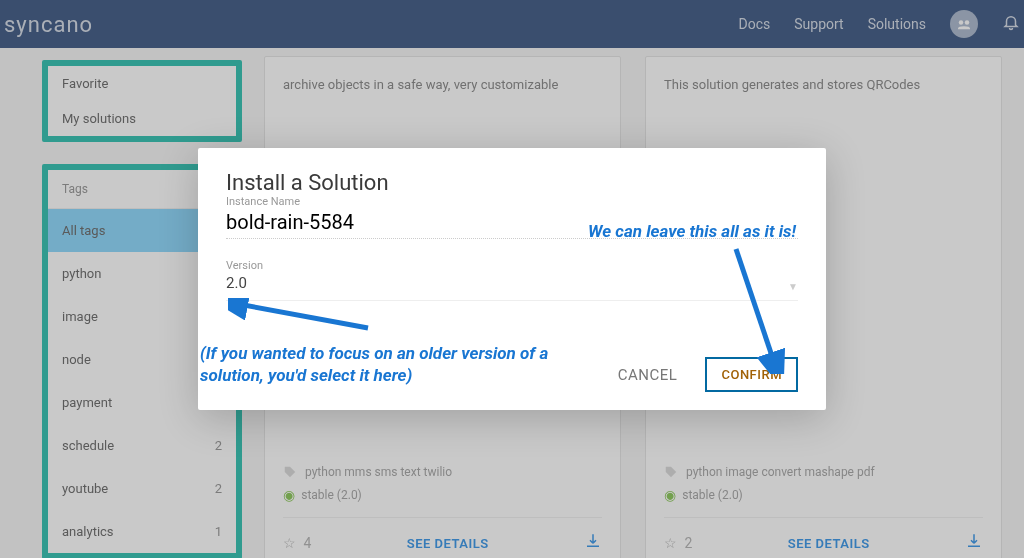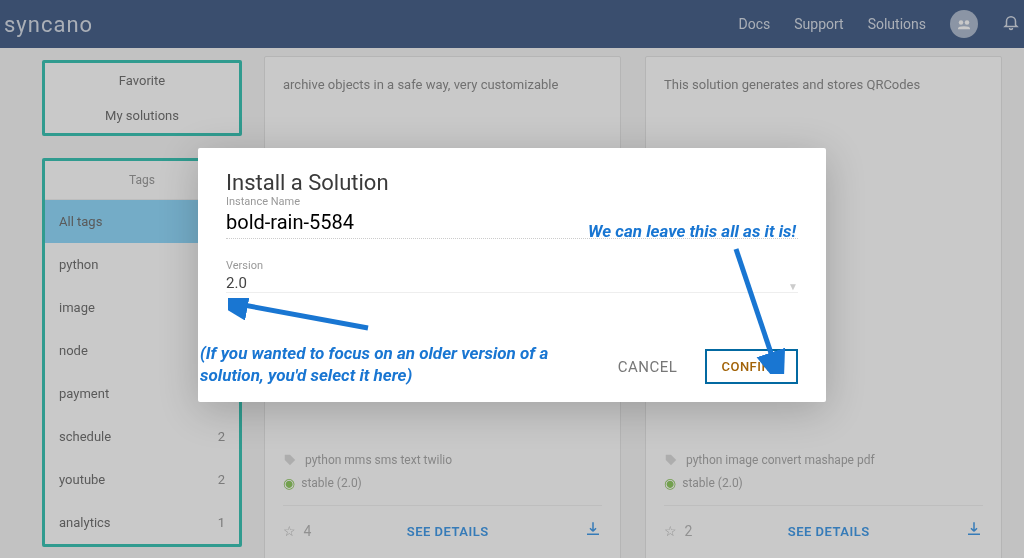--- a/index.html
+++ b/index.html
@@ -10,21 +10,21 @@
       justify-content: space-between; padding: 0 4px; color: #fff;
     }
     .logo { font-size: 22px; font-weight: 400; letter-spacing: 1px; color: #d0d8e4; }
     .nav-right { display: flex; align-items: center; gap: 24px; }
     .nav-link { color: #d0d8e4; font-size: 14px; cursor: pointer; }
     .avatar { width: 28px; height: 28px; border-radius: 50%; background: #a0b0c8; display: flex; align-items: center; justify-content: center; }
     .bell { color: #d0d8e4; font-size: 18px; }
 
     .main { display: flex; padding: 0; }
     .sidebar { width: 242px; padding: 12px 0 0 42px; }
-    .sidebox { background: #fff; border: 3px solid #14b8a6; border-radius: 2px; margin-bottom: 22px; text-align: center; }
+    .sidebox { background: #fff; border: 6px solid #14b8a6; border-radius: 2px; margin-bottom: 22px; }
     .sidebox-item { padding: 10px 14px; font-size: 13px; color: #555; }
     .tags-header { padding: 12px 14px; font-size: 12px; color: #888; border-bottom: 1px solid #eee; }
     .tag-item { padding: 14px 14px; font-size: 13px; color: #555; display: flex; justify-content: space-between; align-items: center; cursor: pointer; }
     .tag-item.active { background: #7dd3fc; }
     .tag-count { color: #888; }
 
     .content { flex: 1; padding: 8px 22px; display: flex; gap: 24px; }
     .card { flex: 1; background: #fff; border: 1px solid #e0e0e0; border-radius: 2px; padding: 18px; position: relative; min-height: 480px; display: flex; flex-direction: column; }
     .card-desc { font-size: 13px; color: #777; line-height: 1.5; }
     .card-spacer { flex: 1; }
@@ -41,21 +41,21 @@
       position: absolute; inset: 0; background: rgba(100,100,100,0.35);
       display: flex; align-items: flex-start; justify-content: center; padding-top: 148px;
     }
     .modal {
       width: 628px; background: #fff; border-radius: 2px; padding: 22px 28px 18px;
       box-shadow: 0 8px 40px rgba(0,0,0,0.2); position: relative;
     }
     .modal-title { font-size: 22px; font-weight: 400; color: #3a3a3a; }
     .field-label { font-size: 11px; color: #999; margin-bottom: 2px; }
     .field-value { font-size: 20px; color: #000000; padding-bottom: 4px; border-bottom: 1px dotted #ccc; margin-bottom: 20px; }
-    .version-row { display: flex; align-items: flex-end; justify-content: space-between; border-bottom: 1px solid #eee; margin-bottom: 56px; }
+    .version-row { display: flex; align-items: flex-end; justify-content: space-between; border-bottom: 1px solid #eee; padding-bottom: 8px; margin-bottom: 56px; }
     .version-left { }
     .version-value { font-size: 15px; color: #444; }
     .chevron { color: #ccc; font-size: 10px; }
     .modal-actions { display: flex; justify-content: flex-end; gap: 18px; align-items: center; }
     .btn-cancel { color: #777; font-size: 15px; letter-spacing: 0.5px; background: none; border: none; cursor: pointer; padding: 8px 10px; }
     .btn-confirm { color: #a16207; font-size: 13px; font-weight: 500; letter-spacing: 0.5px; background: none; border: 2px solid #0369a1; cursor: pointer; padding: 8px 14px; }
 
     .anno { position: absolute; color: #1976d2; font-weight: 700; font-size: 17px; font-style: italic; line-height: 1.3; text-shadow: 0 0 2px #fff; }
     .anno1 { right: 30px; top: 72px; }
     .anno2 { left: 2px; top: 194px; width: 410px; }

